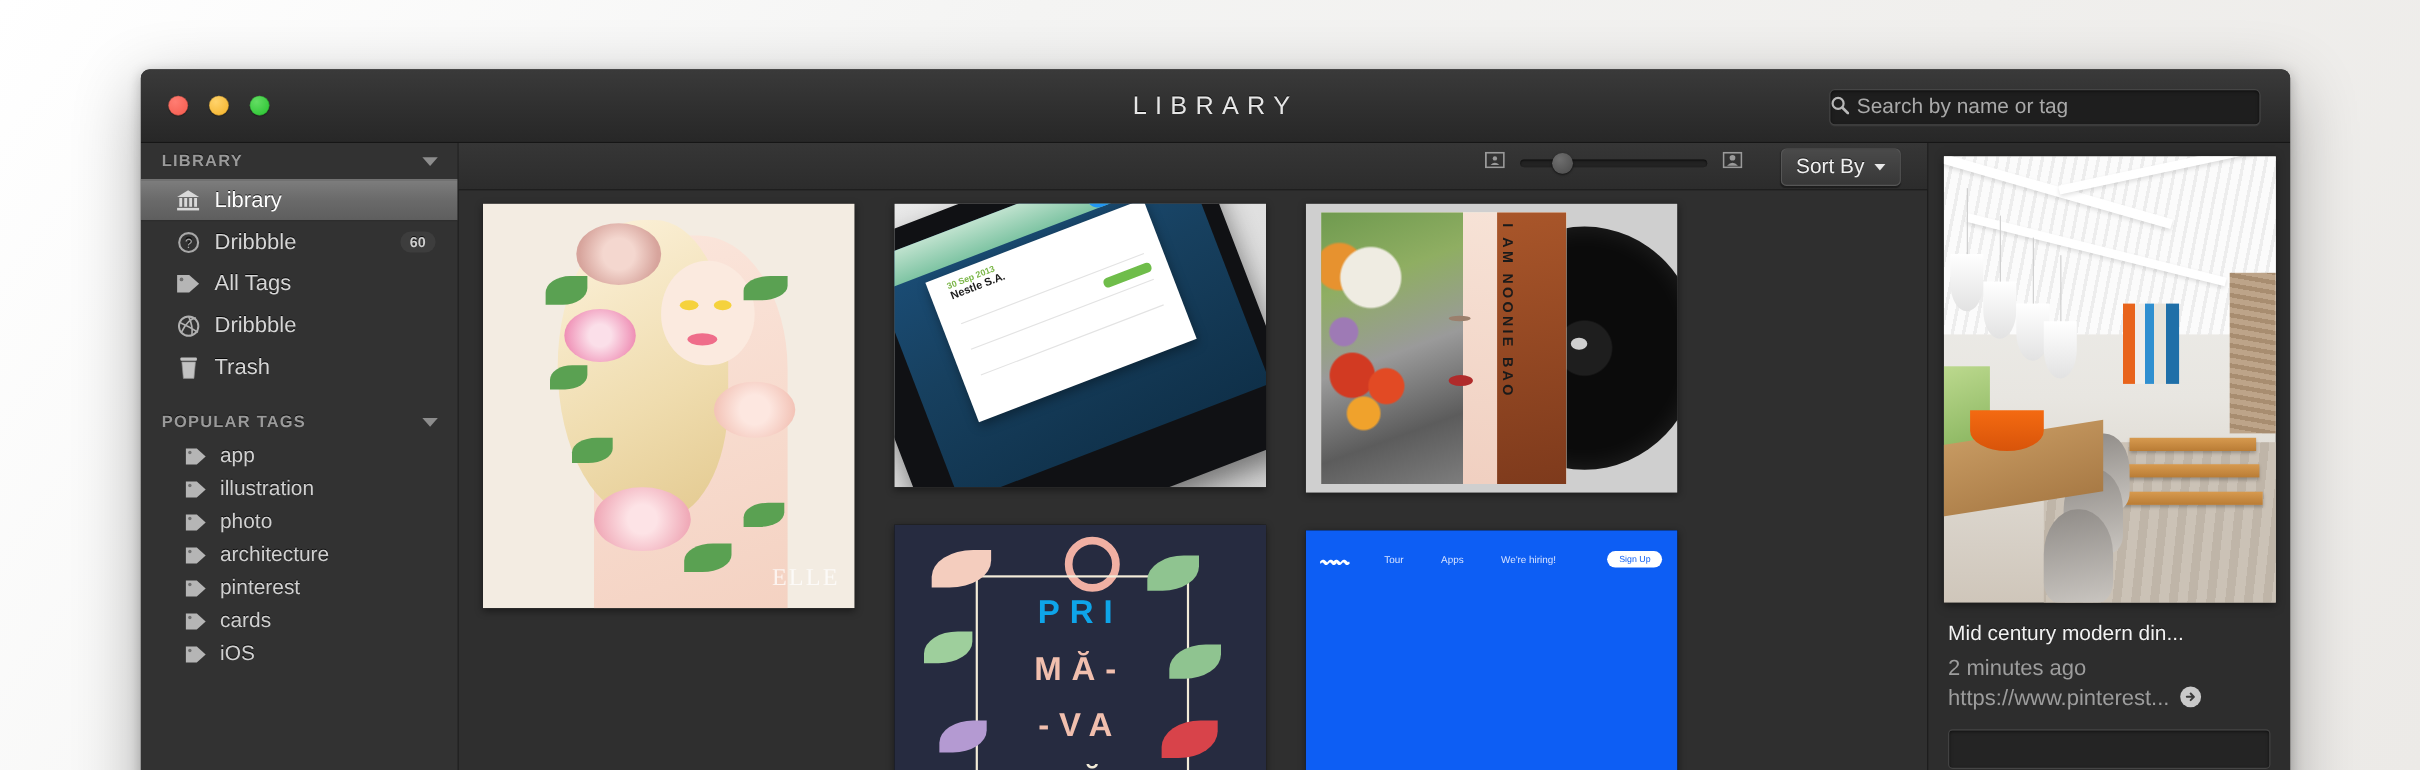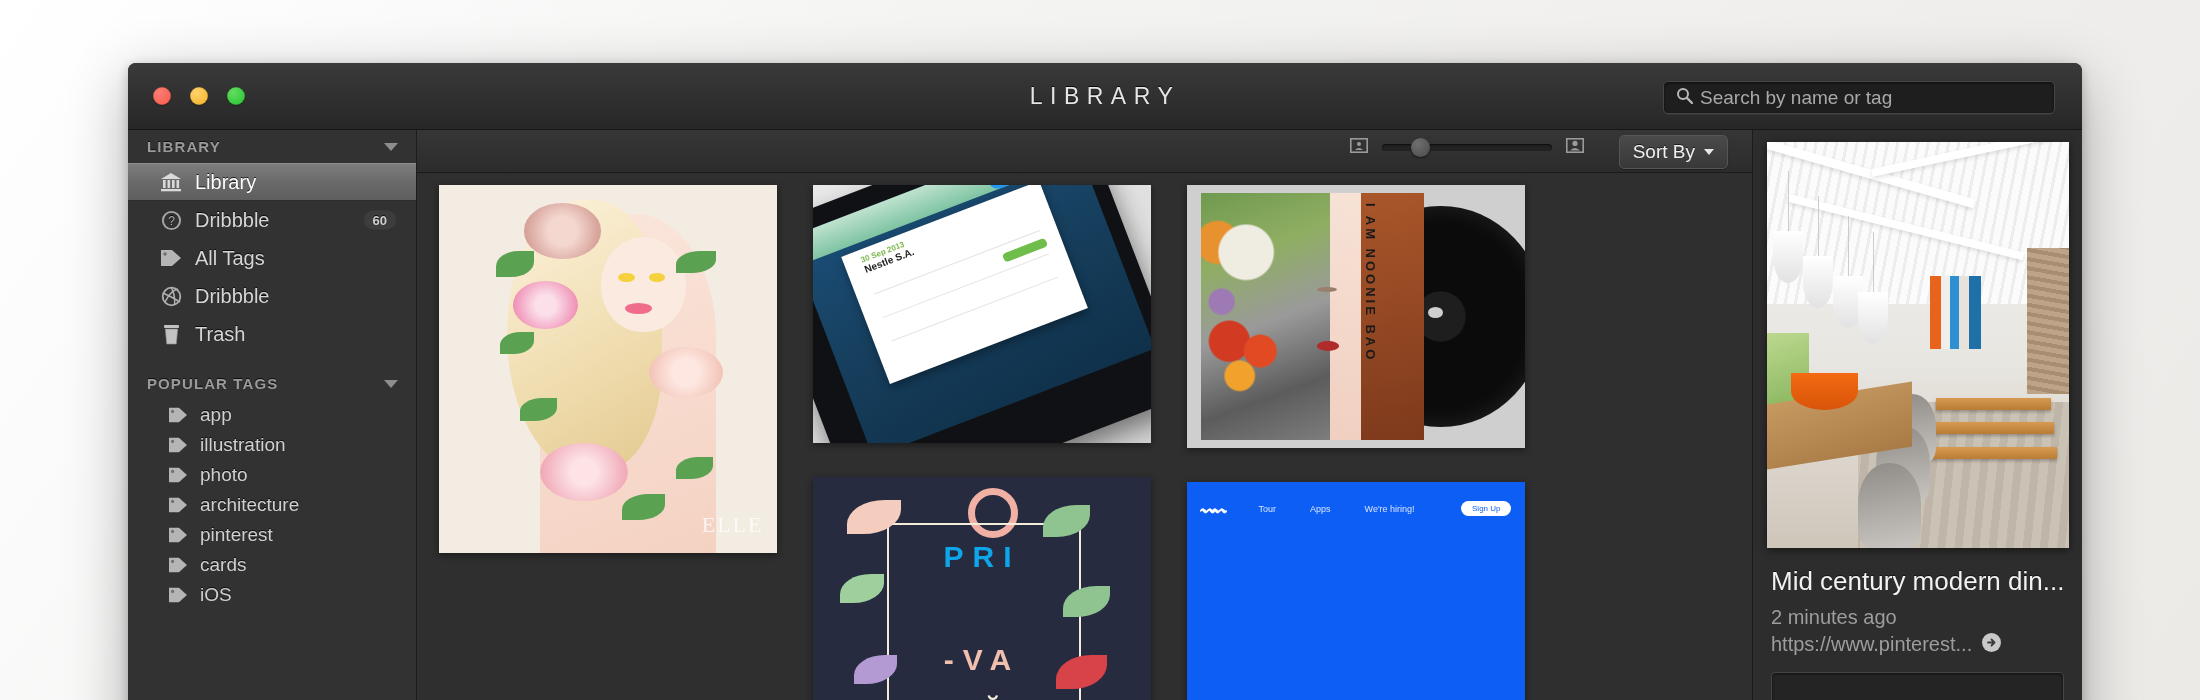--- a/index.html
+++ b/index.html
@@ -33,21 +33,21 @@
   .app-title{
     position:absolute;left:0;right:0;top:20px;text-align:center;
     color:#e6e6e6;font-size:23px;letter-spacing:7.5px;font-weight:400;
     text-shadow:0 -1px 0 rgba(0,0,0,.8);
   }
 
   .search-box{
     position:absolute;right:27px;top:18px;width:392px;height:33px;
     background:#1e1e1e;border:1px solid #454545;border-radius:5px;
     box-shadow:inset 0 1px 3px rgba(0,0,0,.6),0 1px 0 rgba(255,255,255,.05);
-    display:flex;align-items:center;padding-left:12px;box-sizing:border-box;justify-content:space-between;
+    display:flex;align-items:center;box-sizing:border-box;justify-content:space-between;
   }
   .search-box svg{flex:0 0 auto;margin-right:7px;}
   .search-input{
     flex:1;background:transparent;border:0;outline:0;
     color:#cfcfcf;font-size:19px;font-family:inherit;padding:0;height:100%;
   }
   .search-input::placeholder{color:#a9a9a9;}
 
   
   .body-row{display:flex;height:634px;}
@@ -107,21 +107,21 @@
   .col{display:flex;flex-direction:column;gap:34px;}
   .thumb{background:#111;box-shadow:0 2px 7px rgba(0,0,0,.45);overflow:hidden;position:relative;}
 
   
   .inspector{
     width:330px;flex:0 0 330px;background:#2d2d2d;
     border-left:1px solid #1b1b1b;padding:12px 14px 0 14px;box-sizing:border-box;
   }
   .preview{width:302px;height:406px;background:#111;overflow:hidden;position:relative;box-shadow:0 2px 8px rgba(0,0,0,.5);}
   .meta{padding:18px 4px 0 4px;}
-  .meta-title{color:#f2f2f2;font-size:26px;text-shadow:0 -1px 0 rgba(0,0,0,.6);white-space:nowrap;overflow:hidden;}
+  .meta-title{color:#f2f2f2;font-size:19px;text-shadow:0 -1px 0 rgba(0,0,0,.6);white-space:nowrap;overflow:hidden;}
   .meta-sub{color:#9d9d9d;font-size:20px;margin-top:9px;}
   .meta-url{color:#9d9d9d;font-size:20px;margin-top:4px;display:flex;align-items:flex-start;gap:10px;}
   .go{width:19px;height:19px;border-radius:50%;background:#c9c9c9;display:flex;align-items:center;justify-content:center;flex:0 0 19px;}
   .tagfield{margin:16px 4px 0 4px;height:34px;background:#242424;border:1px solid #454545;border-radius:4px;box-shadow:inset 0 1px 3px rgba(0,0,0,.6);}
 
   
   .elle{width:100%;height:100%;background:#f3ece2;position:relative;}
   .elle .bodyfig{position:absolute;left:30%;bottom:0;width:52%;height:92%;border-radius:46% 46% 0 0/36% 36% 0 0;background:linear-gradient(160deg,#fbe6dc,#f4d2c2);}
   .elle .hair{position:absolute;left:20%;top:4%;width:46%;height:74%;border-radius:50% 44% 40% 52%;background:linear-gradient(150deg,#fdf3dd,#efdcae 60%,#e3c98f);}
   .elle .face{position:absolute;left:48%;top:14%;width:25%;height:26%;border-radius:50% 50% 48% 48%;background:#fbeadf;}
@@ -428,20 +428,21 @@
 
               </div>
             </div>
           </div>
 
           <div class="thumb" style="width:338px;height:290px">
             <div class="prim">
               <div class="ring"></div>
               <div class="frame"></div>
               <div class="word w1">PRI</div>
+              <div class="word w2">MĂ-</div>
               <div class="word w3">-VA</div>
               <div class="word w4">RĂ</div>
               <div class="pl" style="left:10%;top:8%;width:16%;height:12%;background:#f4cdbe"></div>
               <div class="pl" style="left:68%;top:10%;width:14%;height:11%;background:#8fc490"></div>
               <div class="pl" style="left:8%;top:34%;width:13%;height:10%;background:#9ecf9c"></div>
               <div class="pl" style="left:74%;top:38%;width:14%;height:11%;background:#8fc490"></div>
               <div class="pl" style="left:12%;top:62%;width:13%;height:10%;background:#b49ad2"></div>
               <div class="pl" style="left:72%;top:62%;width:15%;height:12%;background:#d8434a"></div>
 
             </div>

